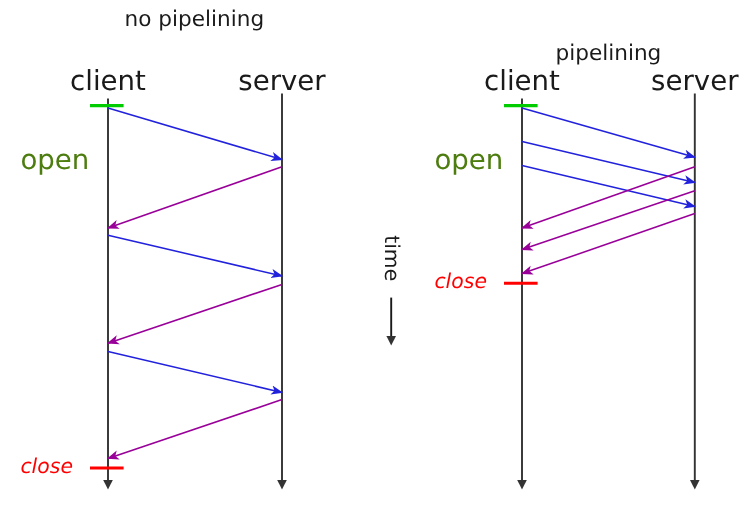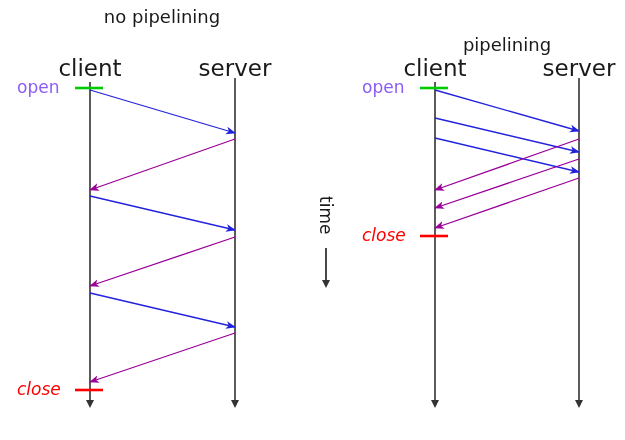--- a/index.html
+++ b/index.html
@@ -4,21 +4,21 @@
 <title>HTTP pipelining diagram</title>
 <style>
   html,body{margin:0;padding:0;background:#ffffff;}
   body{width:625px;height:440px;position:relative;overflow:hidden;
        font-family:"DejaVu Sans","Liberation Sans",sans-serif;}
   #stage{position:absolute;left:0;top:0;width:625px;height:440px;}
   svg.layer{position:absolute;left:0;top:0;width:625px;height:440px;}
   .lbl{position:absolute;white-space:nowrap;line-height:1;}
   .title{font-size:18px;color:#1a1a1a;}
   .endpoint{font-size:23px;color:#1a1a1a;}
-  .open-lbl{font-size:17px;color:#8b5cf6;}
+  .open-lbl{font-size:23px;color:#4d7c0f;margin-top:44px;}
   .close-lbl{font-size:17px;color:#ff0000;font-style:italic;}
   .time-lbl{font-size:17px;color:#1a1a1a;transform:rotate(90deg);
             transform-origin:left top;}
 </style>
 </head>
 <body>
 
 <div id="stage">
 
   <svg class="layer" id="vector" viewBox="0 0 625 440">

